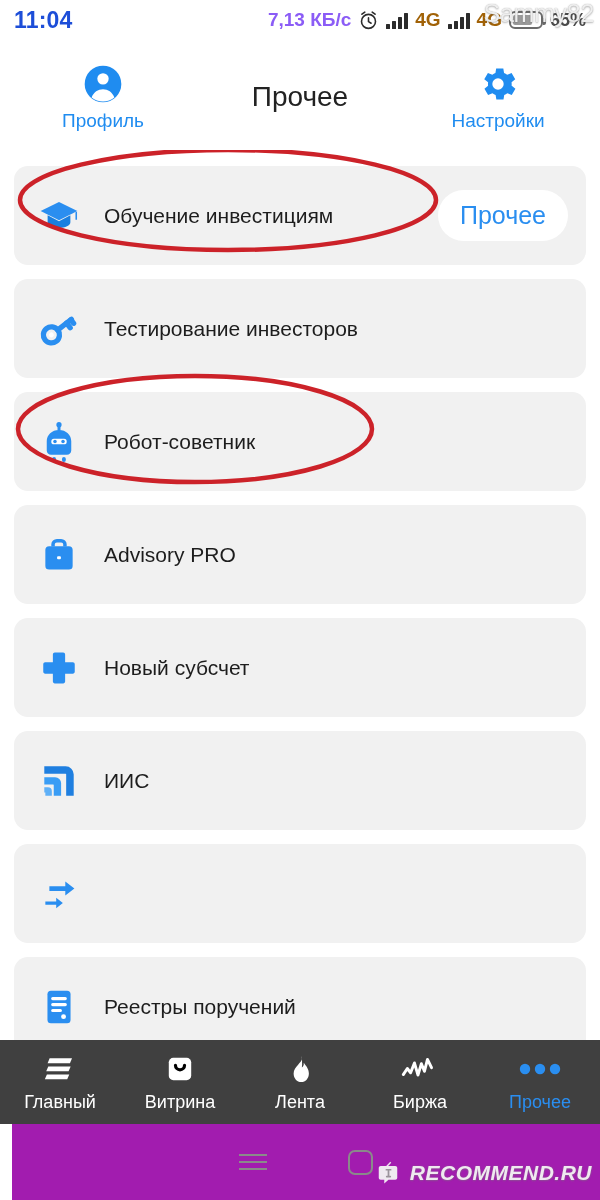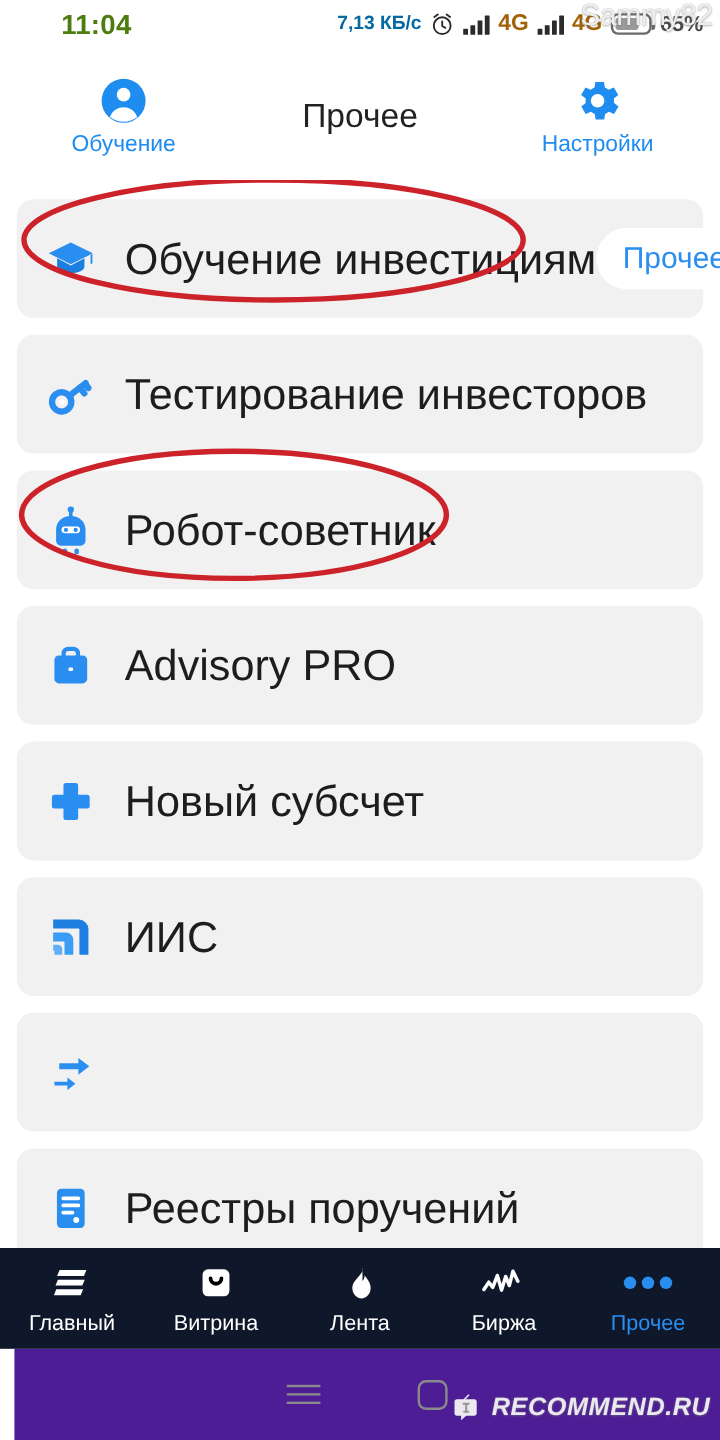--- a/index.html
+++ b/index.html
@@ -17,26 +17,26 @@
   }
 
   
   .statusbar {
     height: 40px; flex: 0 0 40px;
     display: flex; align-items: center;
     padding: 0 14px;
     background: #ffffff;
     position: relative;
   }
-  .sb-time { font-size: 23px; font-weight: 700; color: #4d7c0f; letter-spacing: .2px; margin-left: 37px; }
+  .sb-time { font-size: 23px; font-weight: 700; color: #1d4ed8; letter-spacing: .2px; }
   .sb-right {
     margin-left: auto;
     display: flex; align-items: center; gap: 7px;
   }
-  .sb-rate { font-size: 16px; font-weight: 700; color: #0369a1; }
+  .sb-rate { font-size: 19px; font-weight: 700; color: #8b5cf6; }
   .icon-alarm { width: 21px; height: 21px; display:block; }
   .sig { display: flex; align-items: flex-end; gap: 2px; height: 18px; }
   .sig i { width: 4px; background: #2b2b2b; display:block; border-radius:.5px; }
   .sig i:nth-child(1){height:5px}.sig i:nth-child(2){height:8px}
   .sig i:nth-child(3){height:12px}.sig i:nth-child(4){height:16px}
   .sb-net { font-size: 19px; font-weight: 700; color: #a16207; }
   .batt {
     width: 34px; height: 18px; border: 2px solid #6b6b6b;
     border-radius: 6px; position: relative; display:flex; align-items:center;
   }
@@ -80,55 +80,55 @@
     background: #f1f1f1;
     border-radius: 14px;
     height: 99px; flex: 0 0 99px;
     display: flex; align-items: center;
     padding: 0 18px 0 22px;
     position: relative;
   }
   .row-icon { width: 46px; flex: 0 0 46px; display:flex; align-items:center; justify-content:center; }
   .row-label {
     margin-left: 22px;
-    font-size: 36px; color: #1d1d1d;
+    font-size: 21px; color: #1d1d1d;
     white-space: nowrap;
   }
   .badge {
     margin-left: auto;
     background: #ffffff; color: #2a8ef0;
     font-size: 25px;
     padding: 11px 22px;
     border-radius: 26px;
   }
 
   
   .annot { position: absolute; pointer-events: none; z-index: 40; }
   .annot ellipse { fill: none; stroke: #cc2229; stroke-width: 4.5; }
 
   
   .tabbar {
     flex: 0 0 84px;
-    background: #0f172a;
+    background: #404040;
     display: flex; align-items: center;
     z-index: 50;
   }
   .tab {
     flex: 1; display:flex; flex-direction: column;
     align-items: center; justify-content: center; gap: 6px;
     height: 100%;
   }
   .tab-label { font-size: 18px; color: #ffffff; }
   .tab.active .tab-label { color: #2a8ef0; }
   .tab-ico { height: 34px; display:flex; align-items:center; justify-content:center; }
 
   
   .navbar {
     flex: 0 0 76px;
-    background: #4c1d95;
+    background: #a21caf;
     display: flex; align-items: center; justify-content: center;
     gap: 81px;
     position: relative;
     margin-left: 12px;
   }
   .nav-rec { display:flex; flex-direction:column; gap:5px; }
   .nav-rec i { display:block; width: 28px; height: 2px; background: #8a8a8a; }
   .nav-home { width: 25px; height: 25px; border: 2px solid #8a8a8a; border-radius: 7px; }
   .watermark-site {
     position: absolute; right: 8px; bottom: 12px;
@@ -177,21 +177,21 @@
     <div class="watermark-user">Sammy82</div>
   </div>
 
   <div class="appbar">
     <div class="appbar-side left">
       <svg width="44" height="44" viewBox="0 0 24 24">
         <circle cx="12" cy="12" r="10" fill="#1f8cf0"></circle>
         <circle cx="12" cy="9.2" r="3.1" fill="#ffffff"></circle>
         <path d="M5.8 19.4c1.1-3 3.5-4.5 6.2-4.5s5.1 1.5 6.2 4.5a10 10 0 0 1-12.4 0Z" fill="#ffffff"></path>
       </svg>
-      <span>Обучение</span>
+      <span>Профиль</span>
     </div>
     <div class="appbar-title">Прочее</div>
     <div class="appbar-side right">
       <svg width="44" height="44" viewBox="0 0 24 24">
         <path fill="#1f8cf0" d="M19.4 13a7.6 7.6 0 0 0 0-2l2-1.6-2-3.4-2.4 1a7.6 7.6 0 0 0-1.7-1l-.4-2.5h-3.9l-.4 2.5a7.6 7.6 0 0 0-1.7 1l-2.4-1-2 3.4L6.6 11a7.6 7.6 0 0 0 0 2l-2 1.6 2 3.4 2.4-1c.5.4 1.1.8 1.7 1l.4 2.5h3.9l.4-2.5c.6-.2 1.2-.6 1.7-1l2.4 1 2-3.4-2-1.6Z"></path>
         <circle cx="12" cy="12" r="3.1" fill="#ffffff"></circle>
       </svg>
       <span>Настройки</span>
     </div>
   </div>

